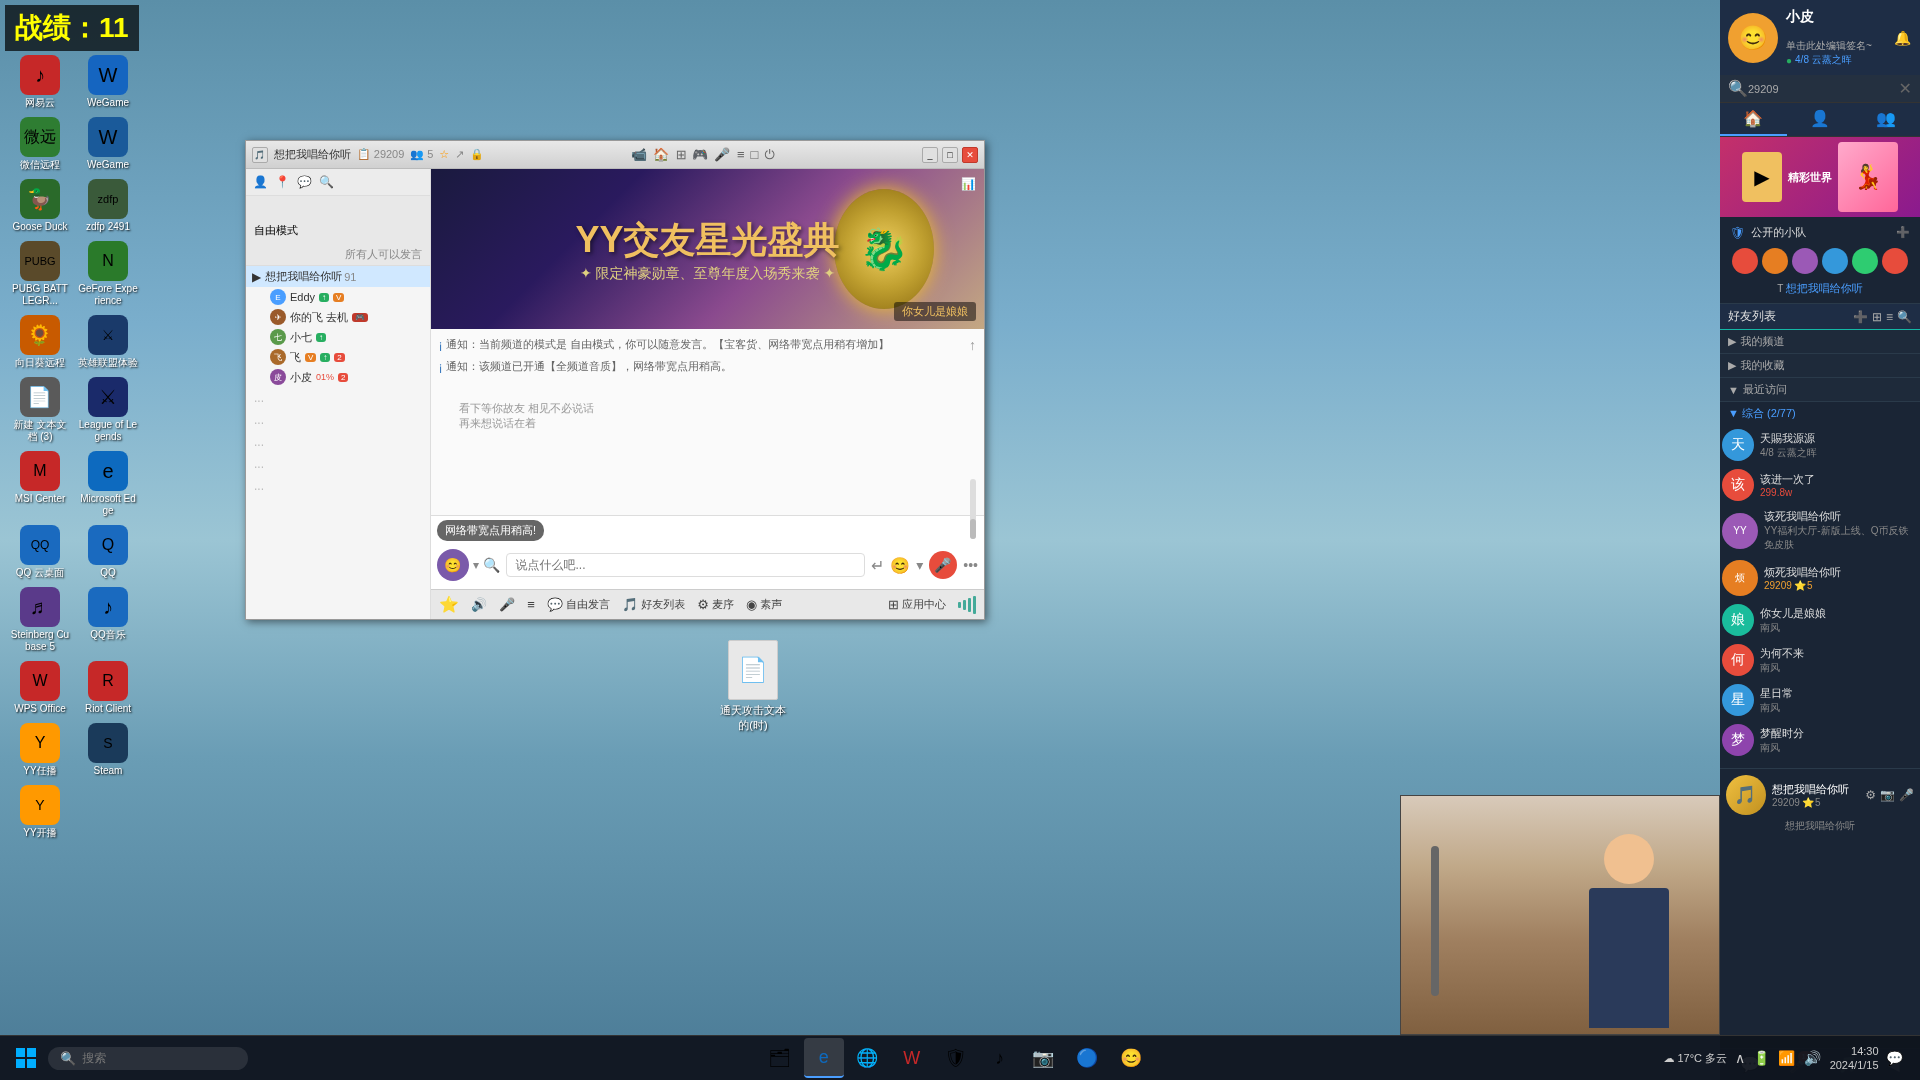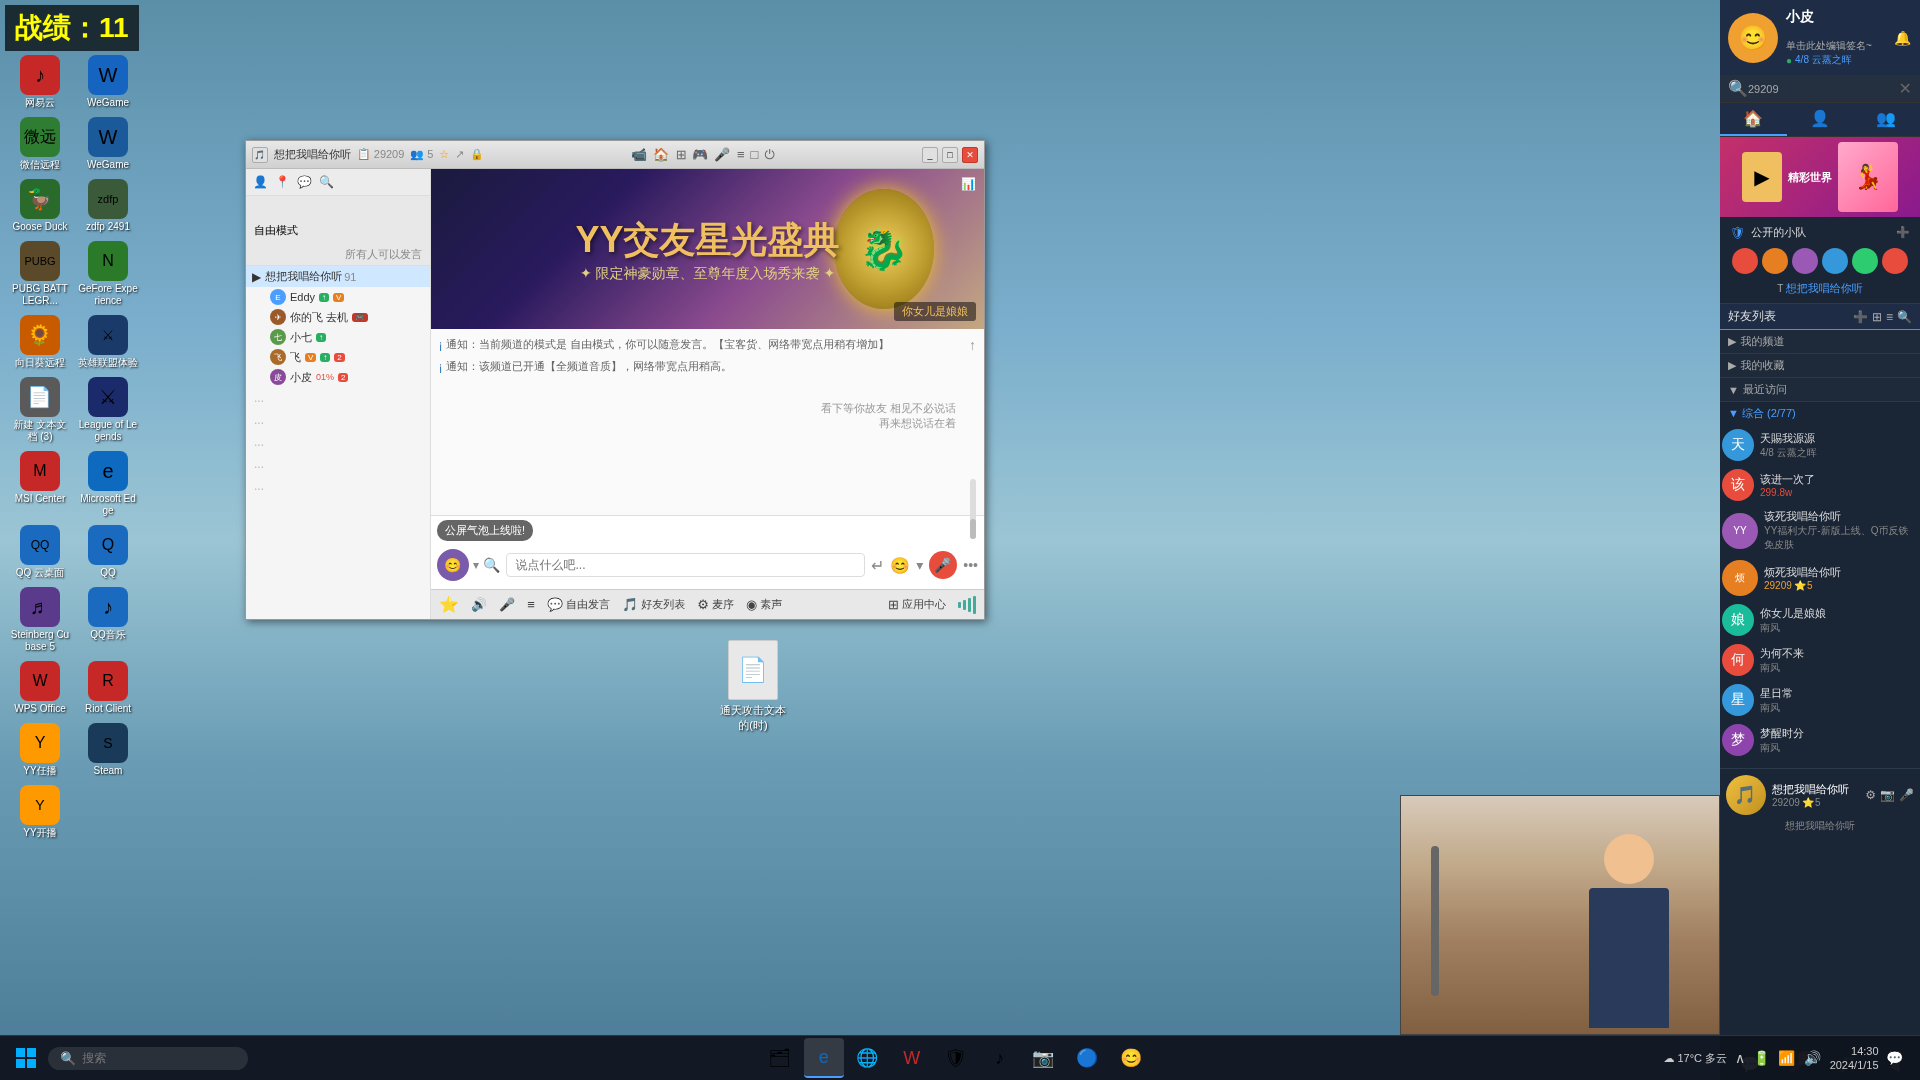--- a/index.html
+++ b/index.html
@@ -271,21 +271,21 @@
       font-size: 11px;
       color: #666;
     }
     .notice-icon {
       color: #3a7abf;
       font-size: 12px;
       margin-top: 1px;
     }
 
     .chat-status {
-      text-align: right;
+      text-align: left;
       color: #999;
       font-size: 11px;
       padding: 20px;
     }
 
     .chat-input-area {
       border-top: 1px solid #ddd;
       padding: 4px 6px;
       background: white;
     }
@@ -894,21 +894,21 @@
             看下等你故友 相见不必说话<br>再来想说话在着
           </div>
 
           <div style="position:absolute; top:8px; right:8px; color:#999; cursor:pointer; font-size:14px;">↑</div>
 
           <div style="position:absolute; bottom:8px; right:8px; color:#999; cursor:pointer; font-size:14px;">↓</div>
         </div>
 
         <div class="chat-input-area">
           <div>
-            <span class="chat-bubble-hint">公屏气泡上线啦!</span>
+            <span class="chat-bubble-hint">网络带宽点用稍高!</span>
           </div>
           <div class="chat-input-row">
             <div style="display:flex; align-items:center; gap:4px;">
               <div class="chat-avatar-btn">😊</div>
               <span style="color:#888; font-size:12px;">▾</span>
               <span style="color:#888; font-size:14px;">🔍</span>
             </div>
             <input type="text" class="chat-input" placeholder="说点什么吧..." style="">
             <span style="color:#888; font-size:16px; cursor:pointer;">↵</span>
             <span style="color:#888; font-size:16px; cursor:pointer;">😊</span>

